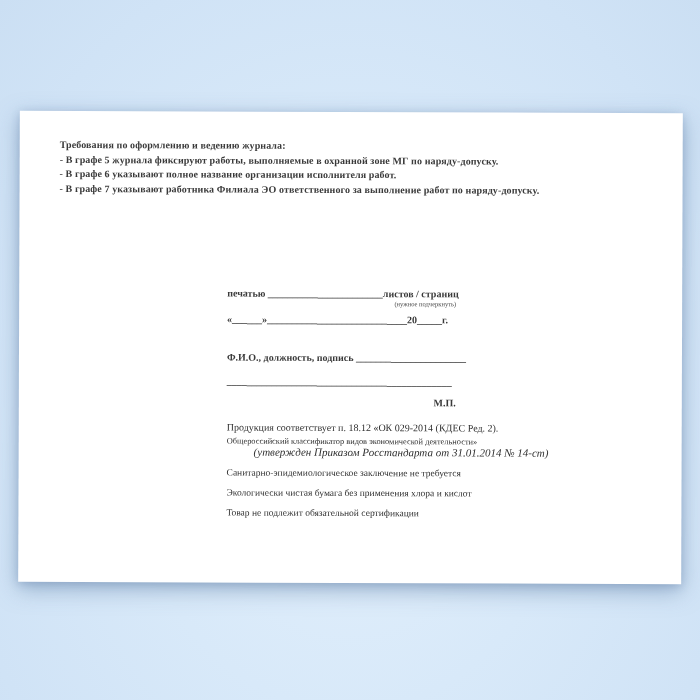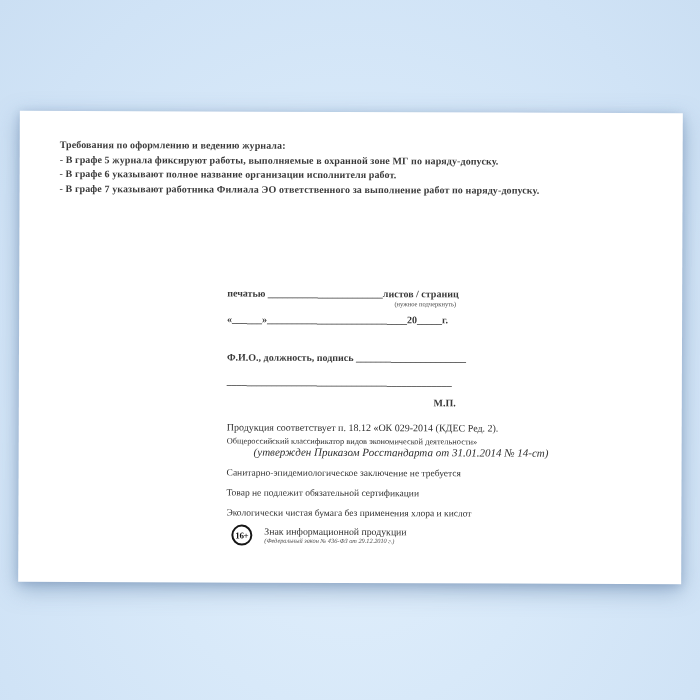--- a/index.html
+++ b/index.html
@@ -132,26 +132,19 @@
       <div class="row sign">Ф.И.О., должность, подпись ______________________</div>
       <div class="row blank">_____________________________________________</div>
       <div class="stamp">М.П.</div>
     </div>
 
     <div class="comp">
       <div class="c1">Продукция соответствует п. 18.12 «ОК 029-2014 (КДЕС Ред. 2).</div>
       <div class="c2">Общероссийский классификатор видов экономической деятельности»</div>
       <div class="c3">(утвержден Приказом Росстандарта от 31.01.2014 № 14-ст)</div>
       <div class="gap">Санитарно-эпидемиологическое заключение не требуется</div>
+      <div class="gap2">Экологически чистая бумага без применения хлора и кислот</div>
       <div class="gap2">Товар не подлежит обязательной сертификации</div>
-      <div class="gap2">Экологически чистая бумага без применения хлора и кислот</div>
 
-      <div class="age-row">
-        <div class="badge">16+</div>
-        <div class="age-text">
-          <div class="age-label">Знак информационной продукции</div>
-          <div class="age-law">(Федеральный закон № 436-ФЗ от 29.12.2010 г.)</div>
-        </div>
-      </div>
     </div>
 
   </div>
 </div>
 
 </body></html>

